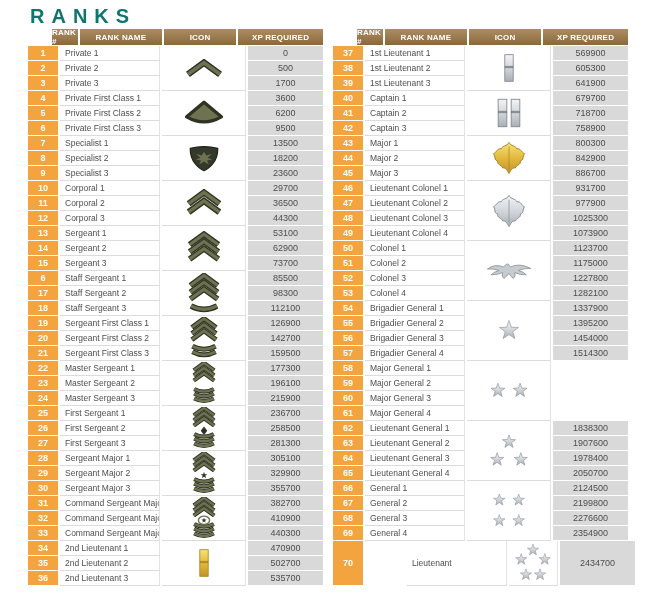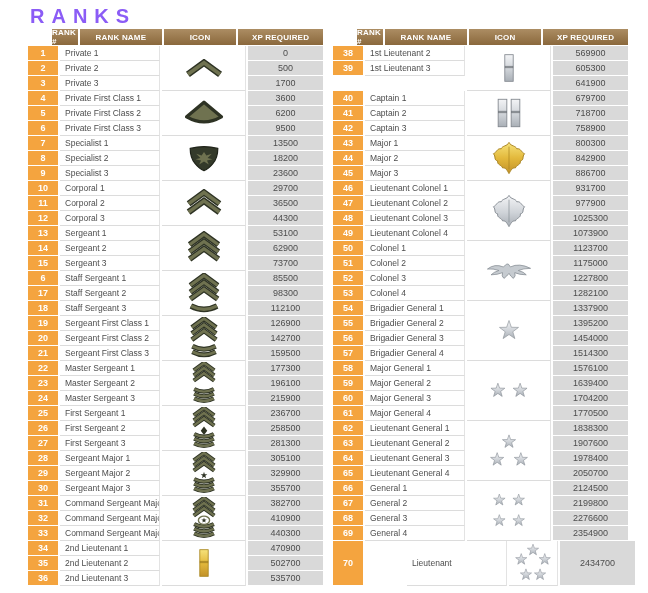--- a/index.html
+++ b/index.html
@@ -1,19 +1,19 @@
 <!DOCTYPE html>
 <html><head>
 <meta charset="utf-8">
 <style>
   html,body{margin:0;padding:0;background:#fff;}
   body{width:648px;height:593px;position:relative;overflow:hidden;
        font-family:"Liberation Sans",sans-serif;}
   .title{position:absolute;left:30px;top:5px;font-size:20px;font-weight:bold;
-         letter-spacing:7px;color:#8b5cf6;}
+         letter-spacing:7px;color:#0f766e;}
   .rank-table{position:absolute;top:29px;width:295px;}
   .t-left{left:28px;}
   .t-right{left:333px;}
   .thead{display:flex;height:16px;margin-bottom:1px;padding-left:24px;}
   .th{background:linear-gradient(180deg,#ac8d63,#8a683c);color:#fff;font-size:8px;
       font-weight:bold;display:flex;align-items:center;justify-content:center;
       box-sizing:border-box;letter-spacing:.2px;}
   .th-num{width:30px;}
   .th-name{width:96px;margin-left:2px;}
   .th-icon{width:84px;margin-left:2px;}
@@ -466,20 +466,24 @@
     <div class="thead">
       <div class="th th-num">RANK #</div>
       <div class="th th-name">RANK NAME</div>
       <div class="th th-icon">ICON</div>
       <div class="th th-xp">XP REQUIRED</div>
     </div>
     <div class="tbody">
         <div class="grp">
           <div class="grp-left">
             <div class="row">
+              <div class="num">37</div>
+              <div class="name">1st Lieutenant 1</div>
+            </div>
+            <div class="row">
               <div class="num">38</div>
               <div class="name">1st Lieutenant 2</div>
             </div>
             <div class="row">
               <div class="num">39</div>
               <div class="name">1st Lieutenant 3</div>
             </div>
           </div>
           <div class="icon-cell">
             <svg viewBox="0 0 20 42" width="14" height="40">
@@ -667,26 +671,20 @@
           <div class="icon-cell">
             <svg viewBox="0 0 76 36" width="54" height="25">
               <g transform="translate(22,18) scale(1.05)">
                 <path d="M0,-10 L2.35,-3.24 L9.51,-3.09 L3.8,1.24 L5.88,8.09 L0,4 L-5.88,8.09 L-3.8,1.24 L-9.51,-3.09 L-2.35,-3.24 Z" fill="url(#silvG)" stroke="#8e949b" stroke-width="0.95"></path>
               </g>
               <g transform="translate(54,18) scale(1.05)">
                 <path d="M0,-10 L2.35,-3.24 L9.51,-3.09 L3.8,1.24 L5.88,8.09 L0,4 L-5.88,8.09 L-3.8,1.24 L-9.51,-3.09 L-2.35,-3.24 Z" fill="url(#silvG)" stroke="#8e949b" stroke-width="0.95"></path>
               </g>
             </svg>
           </div>
-          <div class="grp-xp">
-            <div class="xp">1576100</div>
-            <div class="xp">1639400</div>
-            <div class="xp">1704200</div>
-            <div class="xp">1770500</div>
-          </div>
         </div>
         <div class="grp">
           <div class="grp-left">
             <div class="row">
               <div class="num">62</div>
               <div class="name">Lieutenant General 1</div>
             </div>
             <div class="row">
               <div class="num">63</div>
               <div class="name">Lieutenant General 2</div>

